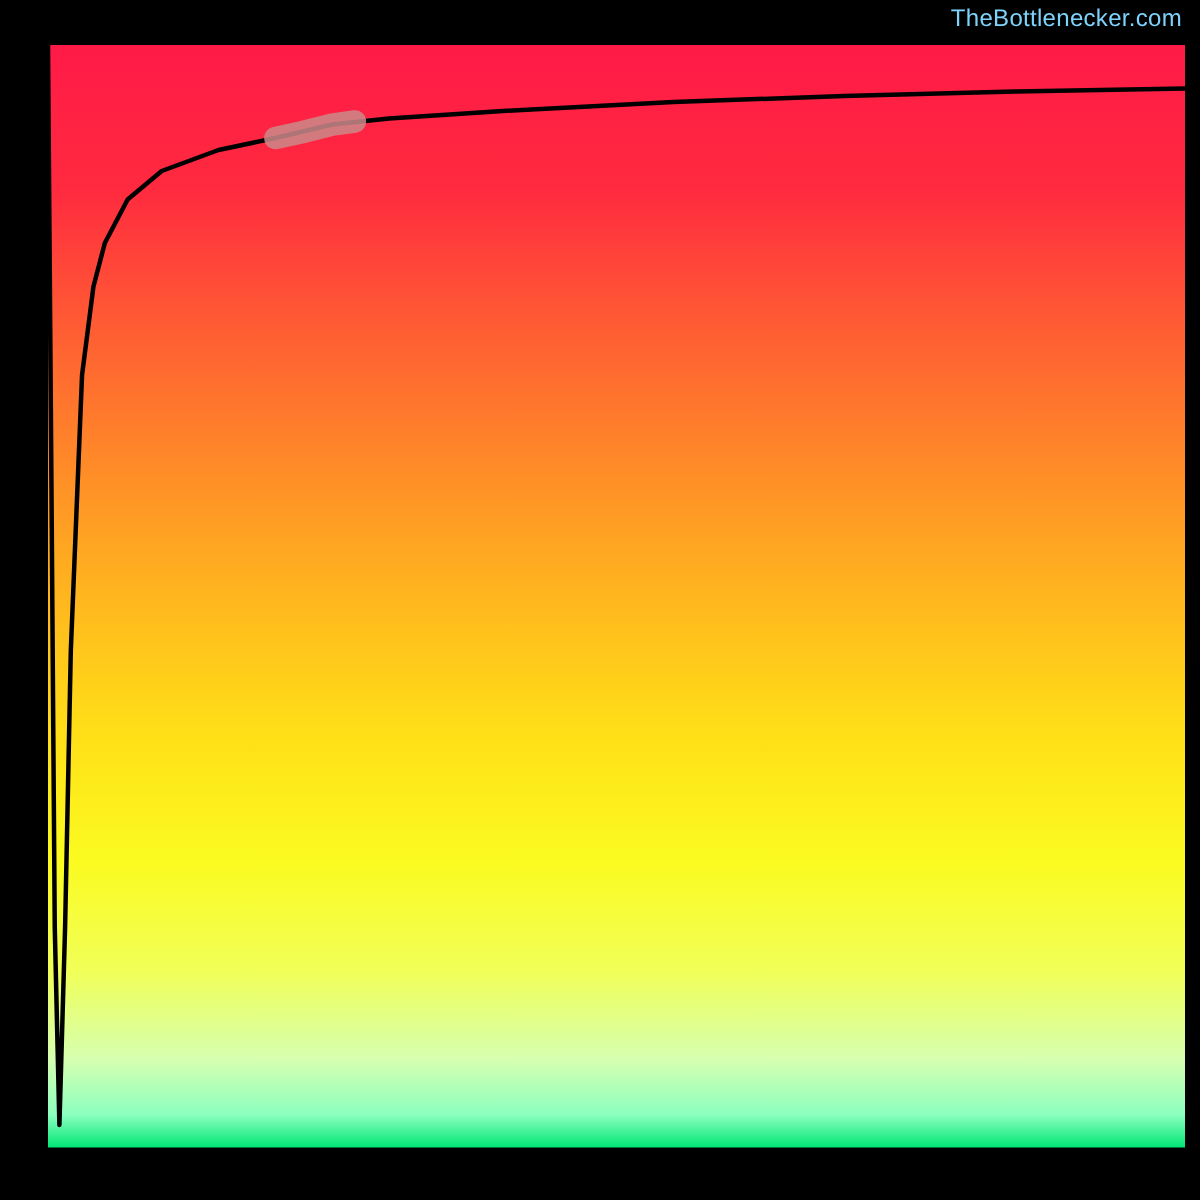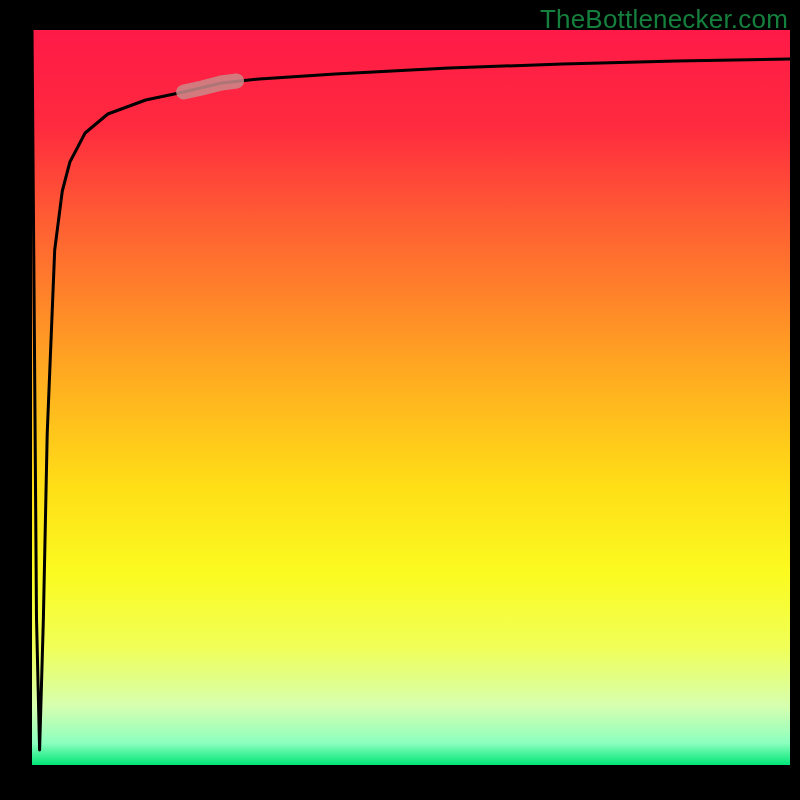--- a/index.html
+++ b/index.html
@@ -18,22 +18,22 @@
   svg {
     position: absolute;
     top: 0;
     left: 0;
   }
   .watermark {
     position: absolute;
     top: 4px;
     right: 12px;
     font-family: Arial, Helvetica, sans-serif;
-    font-size: 26px;
-    color: #15803d;
+    font-size: 16px;
+    color: #7dd3fc;
     letter-spacing: 0.2px;
     user-select: none;
   }
 </style>
 </head>
 <body>
 
 <div class="stage">
   <svg width="800" height="800" viewBox="0 0 800 800">
     <defs>

